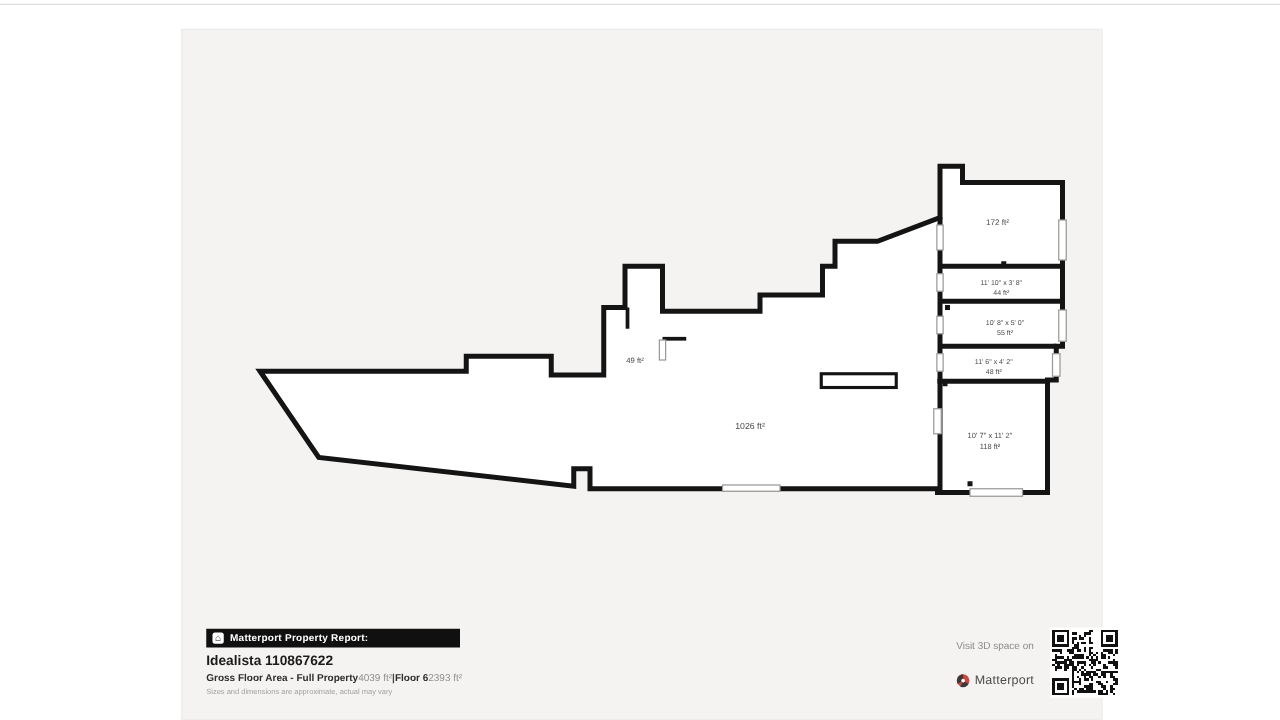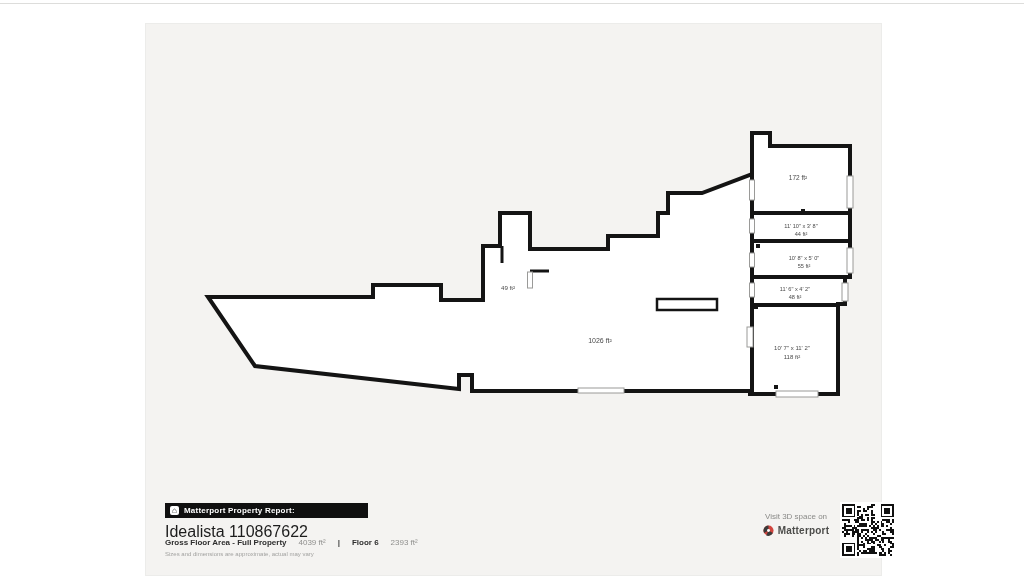--- a/index.html
+++ b/index.html
@@ -5,31 +5,31 @@
   html,body{margin:0;padding:0;background:#ffffff;font-family:"Liberation Sans",sans-serif;}
   .stage{position:relative;width:1024px;height:576px;background:#ffffff;overflow:hidden;}
   .top-hairline{position:absolute;left:0;top:3px;width:1024px;height:1px;background:#dddddb;}
   .report-page{position:absolute;left:145px;top:23px;width:737px;height:553px;background:#f4f3f1;border:1px solid #ececea;box-sizing:border-box;}
   .plan-svg{position:absolute;left:0;top:0;width:1024px;height:576px;}
   .plan-label{font-family:"Liberation Sans",sans-serif;fill:#4a4a4a;}
   
   .badge-bar{position:absolute;left:165px;top:503px;width:203px;height:15px;background:#101010;display:flex;align-items:center;gap:5px;padding-left:5px;box-sizing:border-box;}
   .badge-icon{width:9px;height:9px;background:#ffffff;border-radius:2px;color:#101010;font-size:8px;line-height:9px;text-align:center;font-weight:bold;}
   .badge-text{color:#ffffff;font-size:8px;font-weight:bold;letter-spacing:.2px;}
-  .property-name{position:absolute;left:165px;top:523px;font-size:16px;font-weight:normal;color:#1c1c1c;}
-  .area-line{position:absolute;left:165px;top:538px;font-size:8px;color:#2e2e2e;display:flex;align-items:center;gap:12px;}
+  .property-name{position:absolute;left:165px;top:523px;font-size:11px;font-weight:bold;color:#1c1c1c;}
+  .area-line{position:absolute;left:165px;top:538px;font-size:8px;color:#2e2e2e;display:flex;align-items:center;gap:0;}
   .area-line .lbl{font-weight:bold;color:#2e2e2e;}
   .area-line .val{color:#8f8f8d;text-align:center;}
   .area-line .sep{color:#444;font-weight:bold;}
   .disclaimer{position:absolute;left:165px;top:551px;font-size:6px;color:#a2a2a0;}
   
   .visit-wrap{position:absolute;left:757px;top:512px;width:78px;text-align:center;cursor:pointer;}
-  .visit-text{font-size:8px;color:#8a8a88;margin-bottom:4px;}
+  .visit-text{font-size:8px;color:#8a8a88;margin-bottom:18px;}
   .brand-row{display:flex;align-items:center;justify-content:center;gap:4px;}
-  .brand-text{font-size:10px;color:#4c4c4a;font-weight:bold;letter-spacing:.2px;}
+  .brand-text{font-size:10px;color:#4c4c4a;font-weight:normal;letter-spacing:.2px;}
   .qr{position:absolute;left:840px;top:502px;width:56px;height:56px;background:#ffffff;}
   .qr svg{width:56px;height:56px;display:block;}
 </style>
 </head>
 <body>
 
 <div class="stage">
   <div class="top-hairline"></div>
 
   <div class="report-page"></div>

